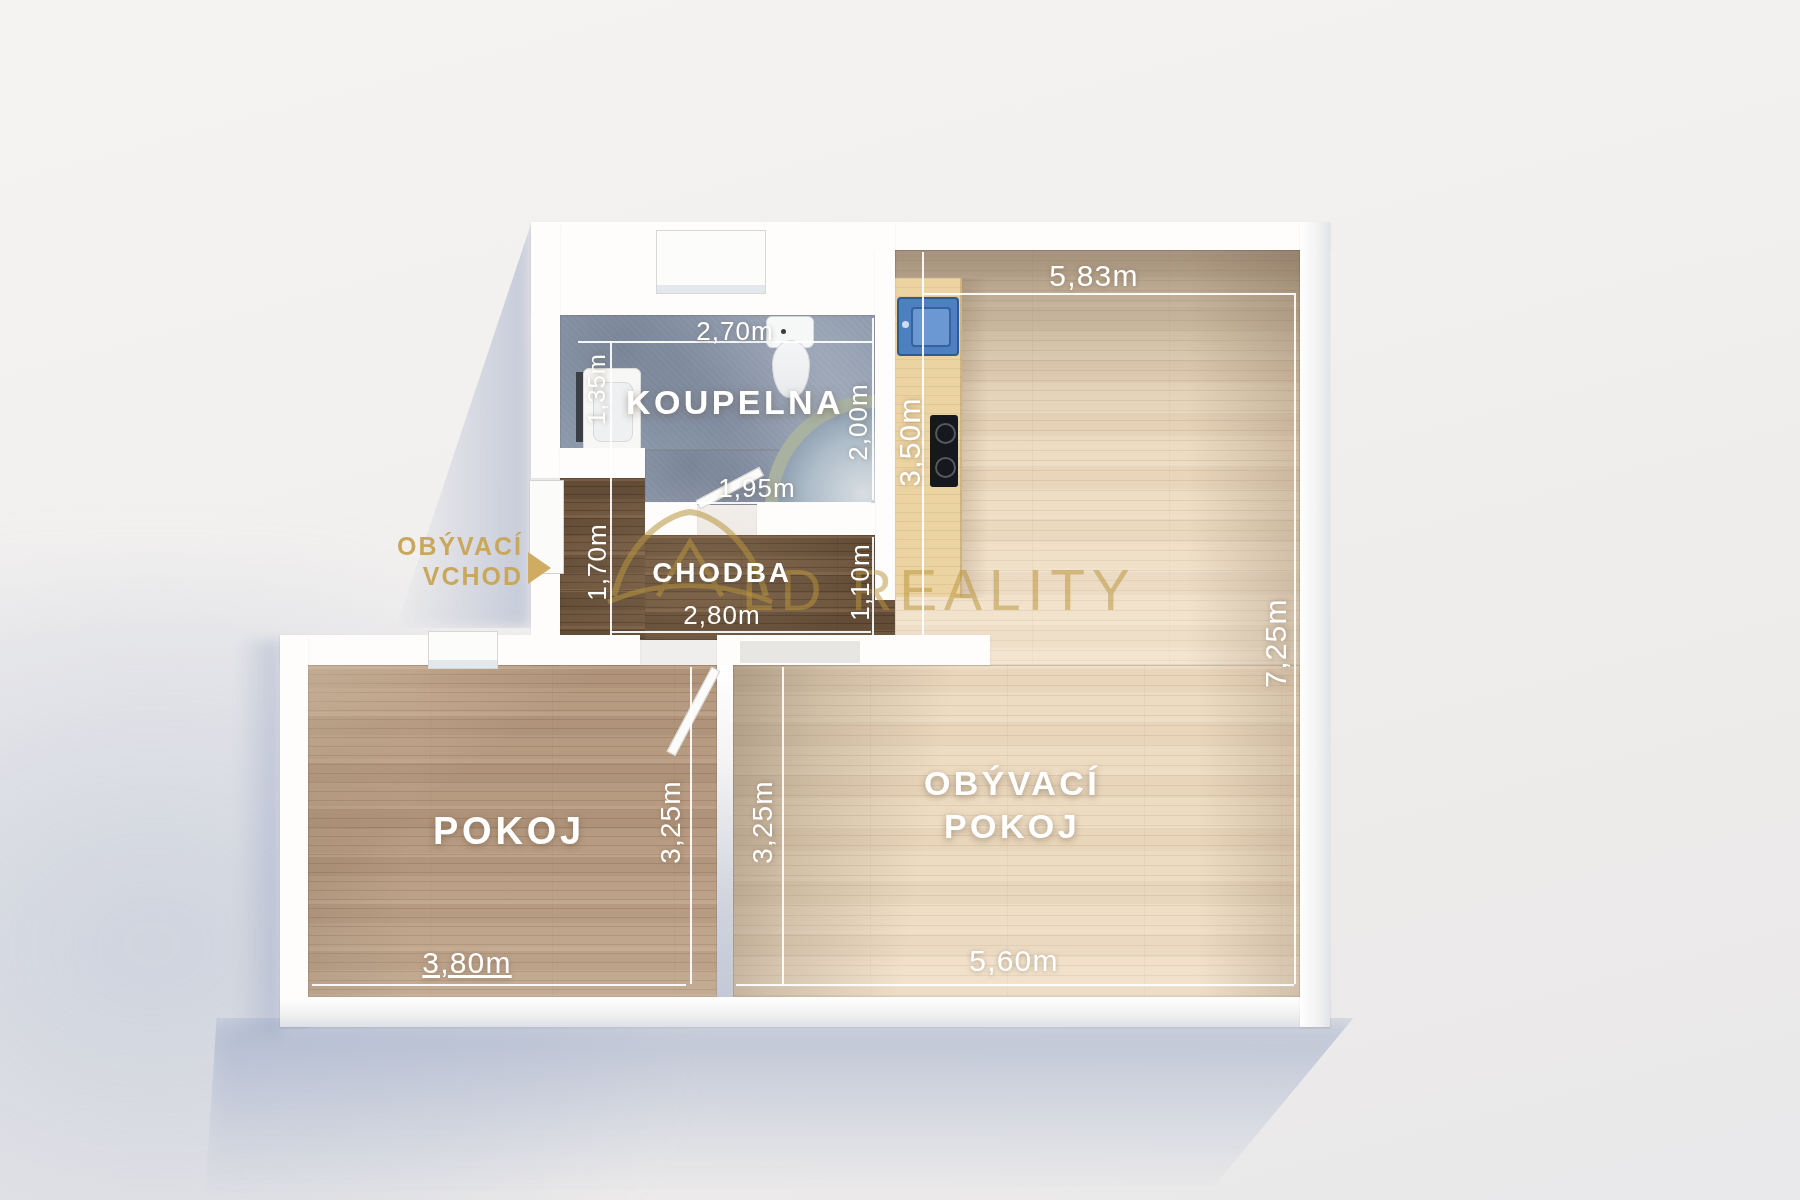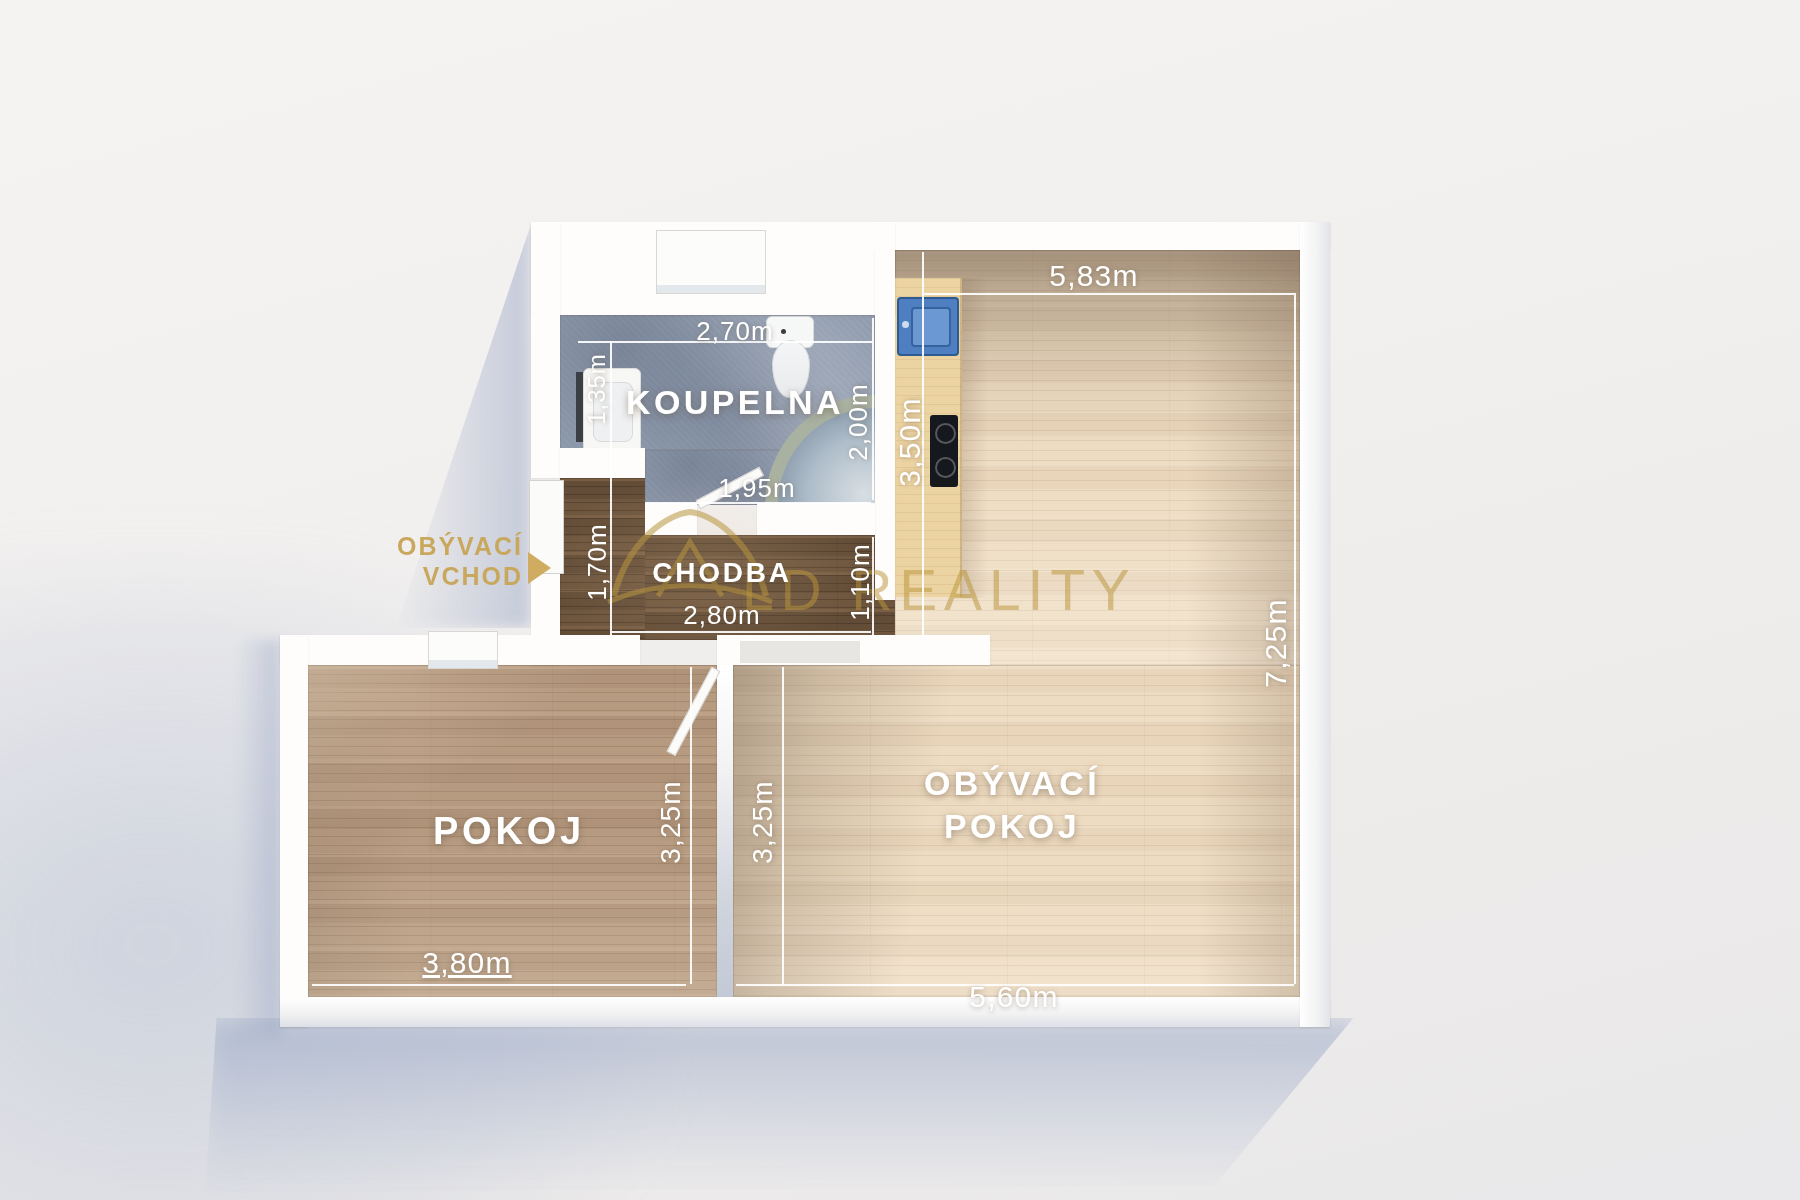--- a/index.html
+++ b/index.html
@@ -184,21 +184,21 @@
   <div class="abs dim" style="left:757px;top:488px;">1,95m</div>
   <div class="abs dim big" style="left:1094px;top:276px;">5,83m</div>
   <div class="abs dim v big" style="left:910px;top:442px;">3,50m</div>
   <div class="abs dim v big" style="left:1276px;top:643px;">7,25m</div>
   <div class="abs dim v" style="left:597px;top:562px;">1,70m</div>
   <div class="abs dim v" style="left:860px;top:582px;">1,10m</div>
   <div class="abs dim" style="left:722px;top:615px;">2,80m</div>
   <div class="abs dim v big" style="left:671px;top:822px;font-size:28px;">3,25m</div>
   <div class="abs dim v big" style="left:763px;top:822px;font-size:28px;">3,25m</div>
   <div class="abs dim big" style="left:467px;top:963px;text-decoration:underline;">3,80m</div>
-  <div class="abs dim big" style="left:1014px;top:961px;margin-top:36px;">5,60m</div>
+  <div class="abs dim big" style="left:1014px;top:961px;">5,60m</div>
 
   <div class="abs room-label small" style="left:735px;top:402px;font-size:34px;">KOUPELNA</div>
   <div class="abs room-label small" style="left:722px;top:573px;">CHODBA</div>
   <div class="abs room-label" style="left:509px;top:831px;font-size:38px;">POKOJ</div>
   <div class="abs room-label two" style="left:1012px;top:804px;font-size:34px;">
     <div>OBÝVACÍ</div>
     <div>POKOJ</div>
   </div>
 
 </div>

